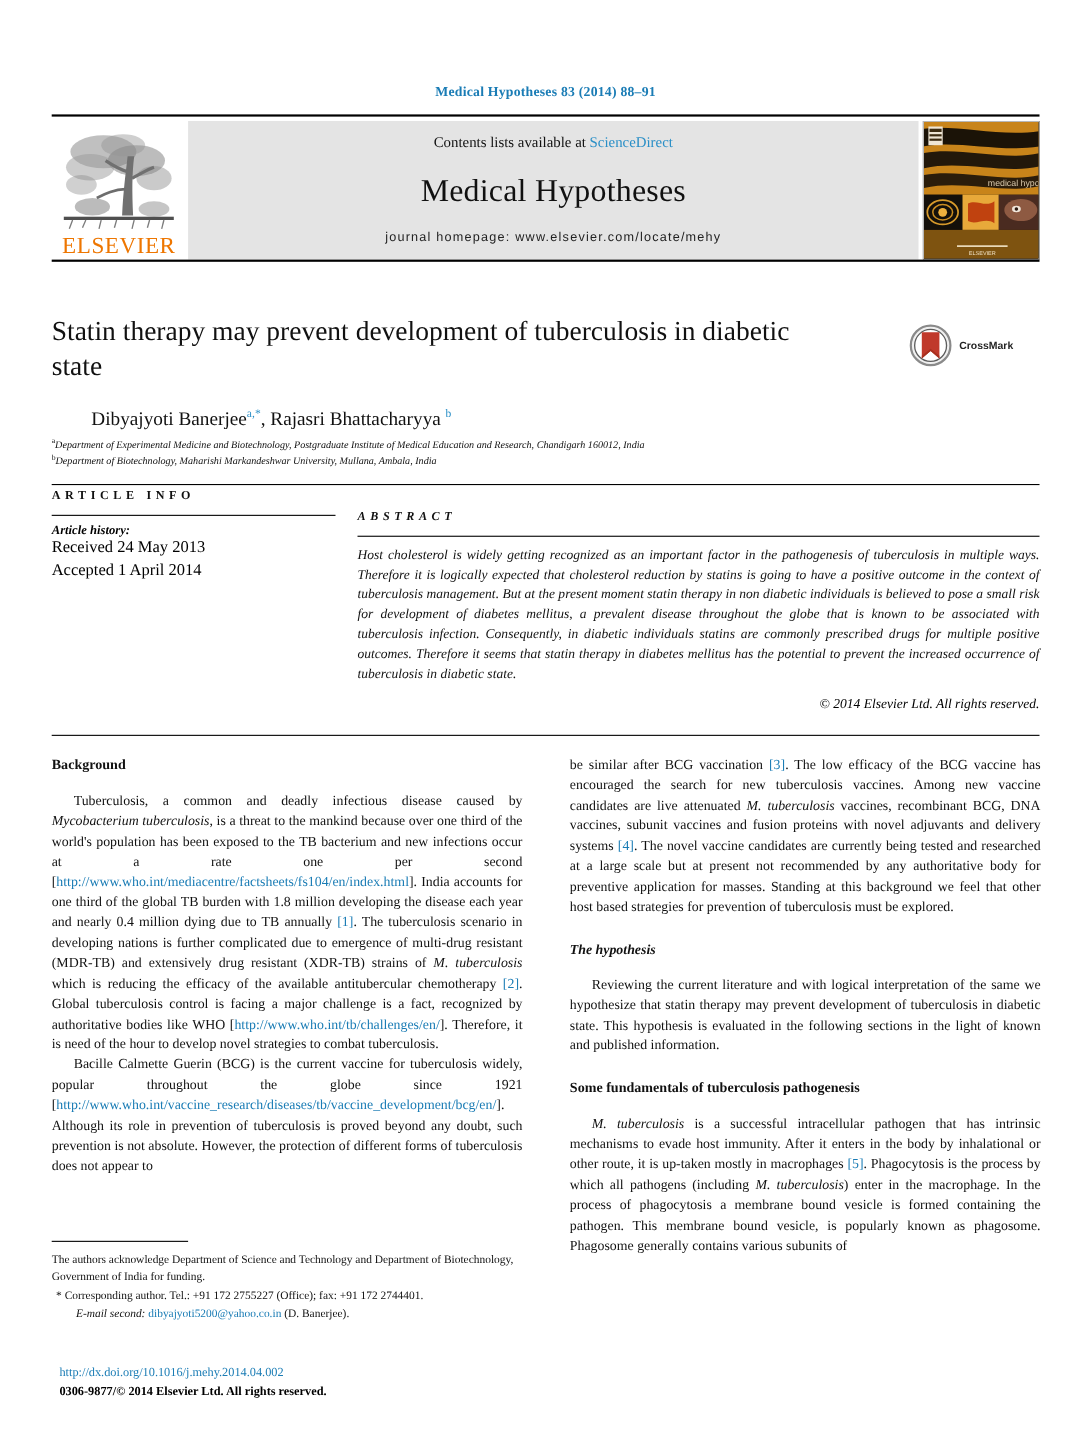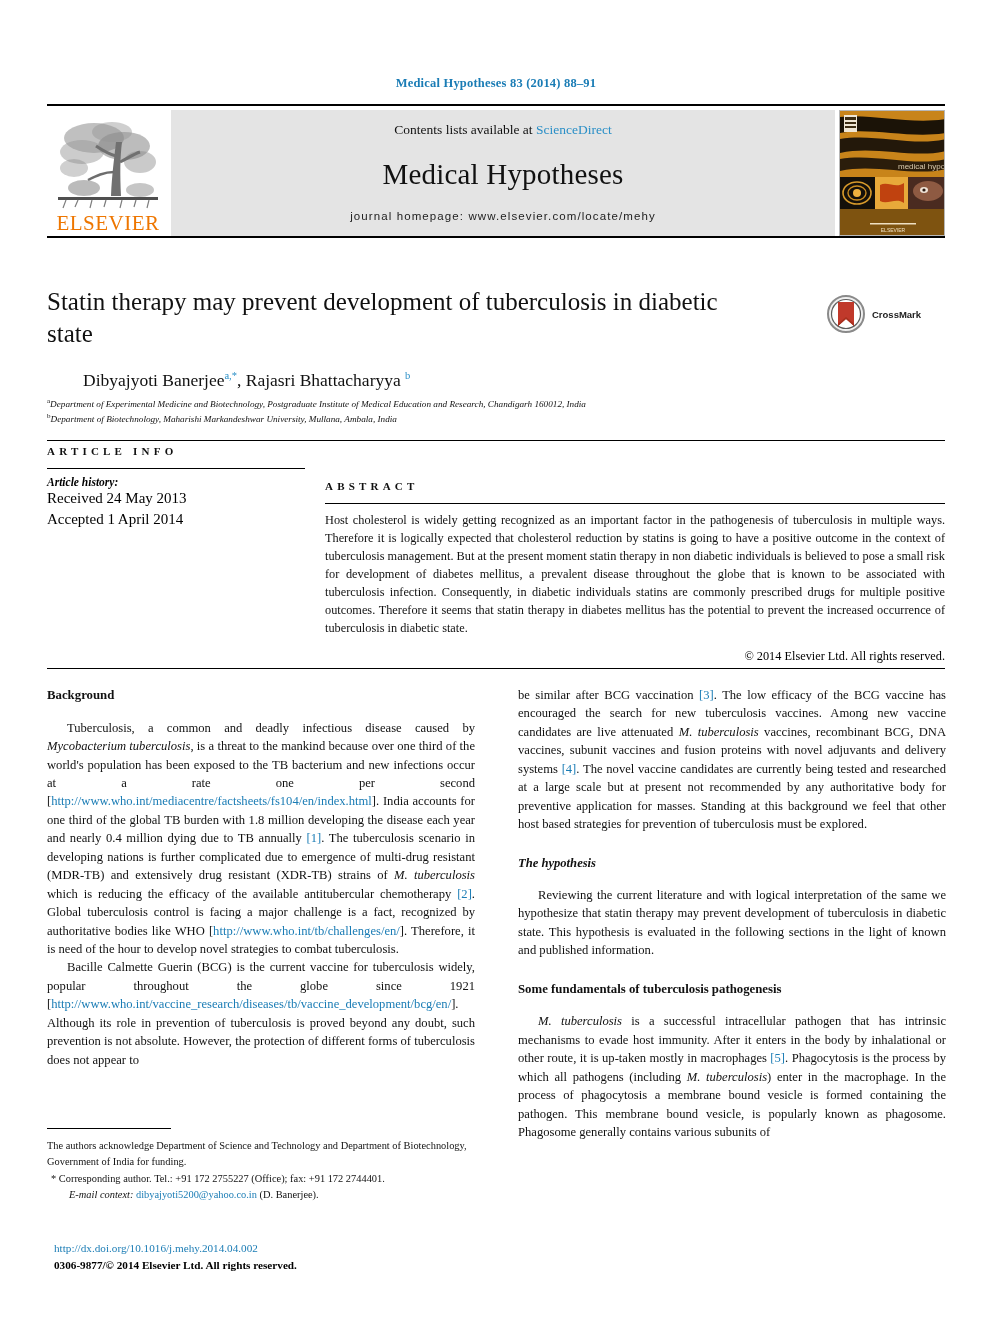--- a/index.html
+++ b/index.html
@@ -214,23 +214,24 @@
     font-size: 11.5px;
     font-weight: bold;
   }
   .article-info .history-line {
     font-size: 15px;
     line-height: 1.42;
   }
 
   .abstract {
     position: absolute;
-    top: 480px;
+    top: 464px;
     left: 325px;
     width: 620px;
+    font-style: italic;
   }
   .abstract .rule {
     border-top: 0.9px solid #000;
     margin: 11px 0 8px 0;
   }
   .abstract-body {
     font-family: "Liberation Serif", serif;
     font-size: 12.3px;
     line-height: 1.46;
     text-align: justify;
@@ -458,21 +459,21 @@
     <h3 class="subhead">The hypothesis</h3>
     <p class="para">Reviewing the current literature and with logical interpretation of the same we hypothesize that statin therapy may prevent development of tuberculosis in diabetic state. This hypothesis is evaluated in the following sections in the light of known and published information.</p>
     <h2 class="head" style="margin-top:20px;">Some fundamentals of tuberculosis pathogenesis</h2>
     <p class="para"><span class="it">M. tuberculosis</span><span> is a successful intracellular pathogen that has intrinsic mechanisms to evade host immunity. After it enters in the body by inhalational or other route, it is up-taken mostly in macrophages </span><span class="ref">[5]</span><span>. Phagocytosis is the process by which all pathogens (including </span><span class="it">M. tuberculosis</span><span>) enter in the macrophage. In the process of phagocytosis a membrane bound vesicle is formed containing the pathogen. This membrane bound vesicle, is popularly known as phagosome. Phagosome generally contains various subunits of</span></p>
   </div>
 
   <div class="footnote-rule"></div>
   <div class="footnotes">
     <div>The authors acknowledge Department of Science and Technology and Department of Biotechnology, Government of India for funding.</div>
     <div class="fn-corr">* Corresponding author. Tel.: +91 172 2755227 (Office); fax: +91 172 2744401.</div>
-    <div class="fn-email"><span class="it">E-mail context:</span> <span class="lnk">dibyajyoti5200@yahoo.co.in</span><span> (D. Banerjee).</span></div>
+    <div class="fn-email"><span class="it">E-mail second:</span> <span class="lnk">dibyajyoti5200@yahoo.co.in</span><span> (D. Banerjee).</span></div>
   </div>
 
   <div class="doi-block">
     <div class="doi">http://dx.doi.org/10.1016/j.mehy.2014.04.002</div>
     <div class="issn">0306-9877/© 2014 Elsevier Ltd. All rights reserved.</div>
   </div>
 
 </div>
 
 </body></html>

